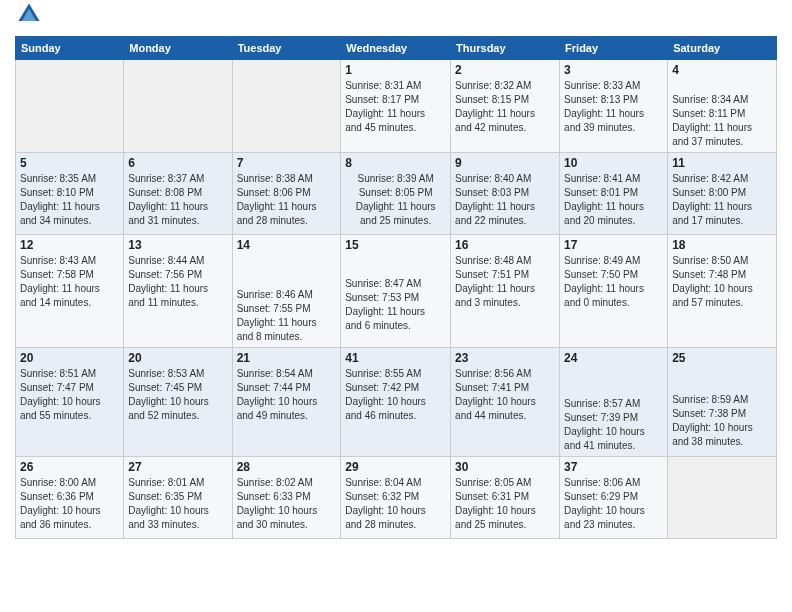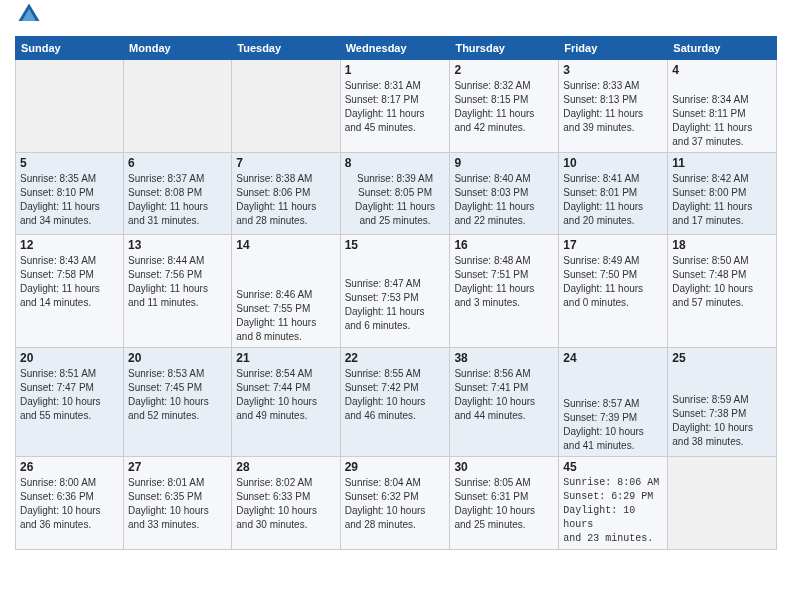--- a/index.html
+++ b/index.html
@@ -276,28 +276,28 @@
 and 52 minutes.</div>
           </td>
           <td>
             <span class="day-number">21</span>
             <div class="day-info" style="white-space: pre-line;">Sunrise: 8:54 AM
 Sunset: 7:44 PM
 Daylight: 10 hours
 and 49 minutes.</div>
           </td>
           <td>
-            <span class="day-number">22</span>
+            <span class="day-number">41</span>
             <div class="day-info" style="white-space: pre-line;">Sunrise: 8:55 AM
 Sunset: 7:42 PM
 Daylight: 10 hours
 and 46 minutes.</div>
           </td>
           <td>
-            <span class="day-number">38</span>
+            <span class="day-number">23</span>
             <div class="day-info" style="white-space: pre-line;">Sunrise: 8:56 AM
 Sunset: 7:41 PM
 Daylight: 10 hours
 and 44 minutes.</div>
           </td>
           <td>
             <span class="day-number">24</span>
             <div class="day-info" style="white-space: pre-line; margin-top: 32px;">Sunrise: 8:57 AM
 Sunset: 7:39 PM
 Daylight: 10 hours
@@ -341,22 +341,22 @@
 and 28 minutes.</div>
           </td>
           <td>
             <span class="day-number">30</span>
             <div class="day-info" style="white-space: pre-line;">Sunrise: 8:05 AM
 Sunset: 6:31 PM
 Daylight: 10 hours
 and 25 minutes.</div>
           </td>
           <td>
-            <span class="day-number">45</span>
-            <div class="day-info" style="white-space: pre-line; font-family: Liberation Mono, monospace;">Sunrise: 8:06 AM
+            <span class="day-number">37</span>
+            <div class="day-info" style="white-space: pre-line;">Sunrise: 8:06 AM
 Sunset: 6:29 PM
 Daylight: 10 hours
 and 23 minutes.</div>
           </td>
           <td class="empty-cell"></td>
         </tr>
       </tbody>
   </table>
 </div>
 

